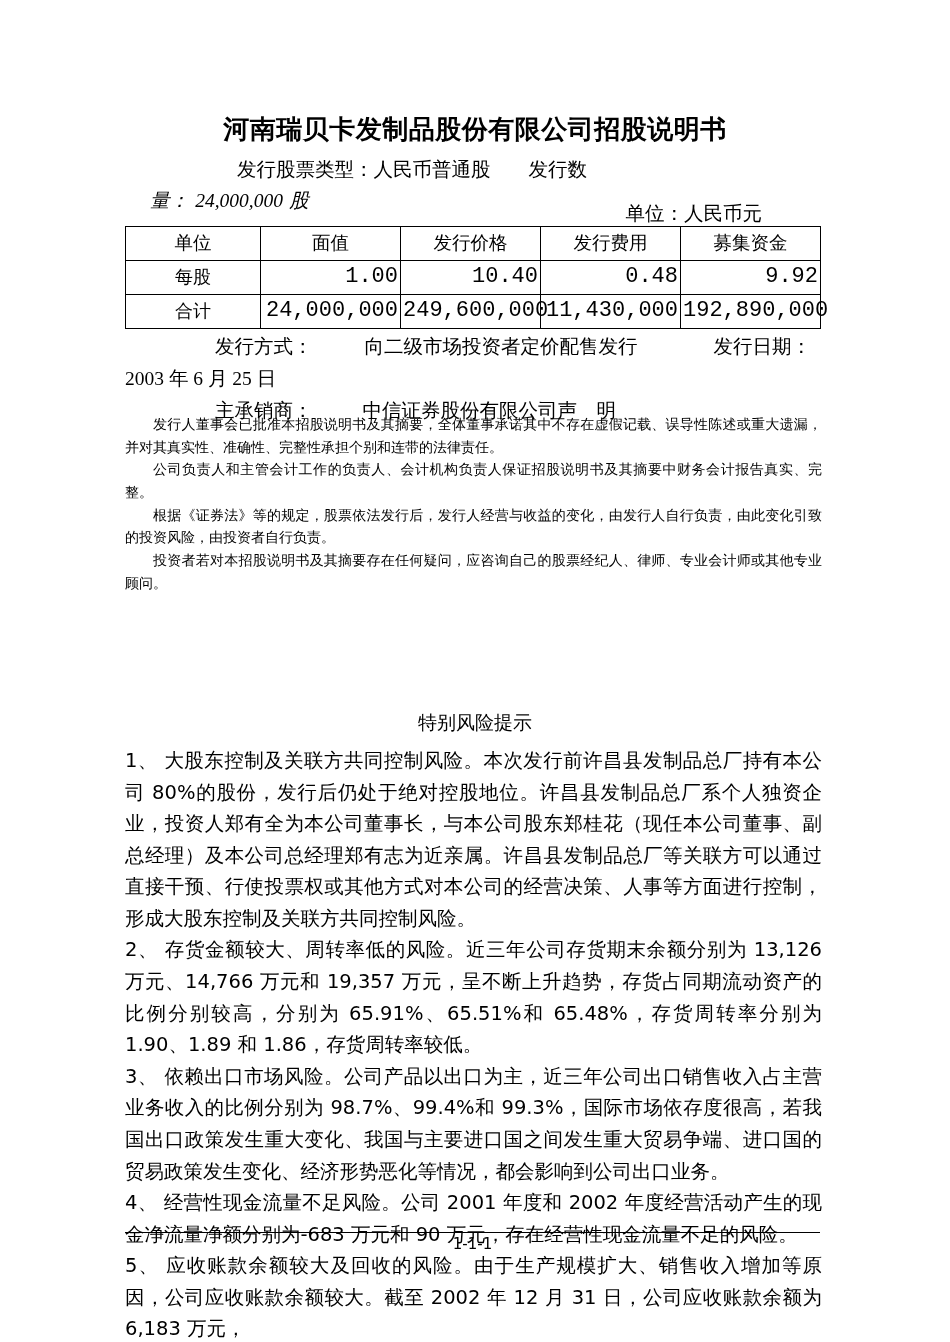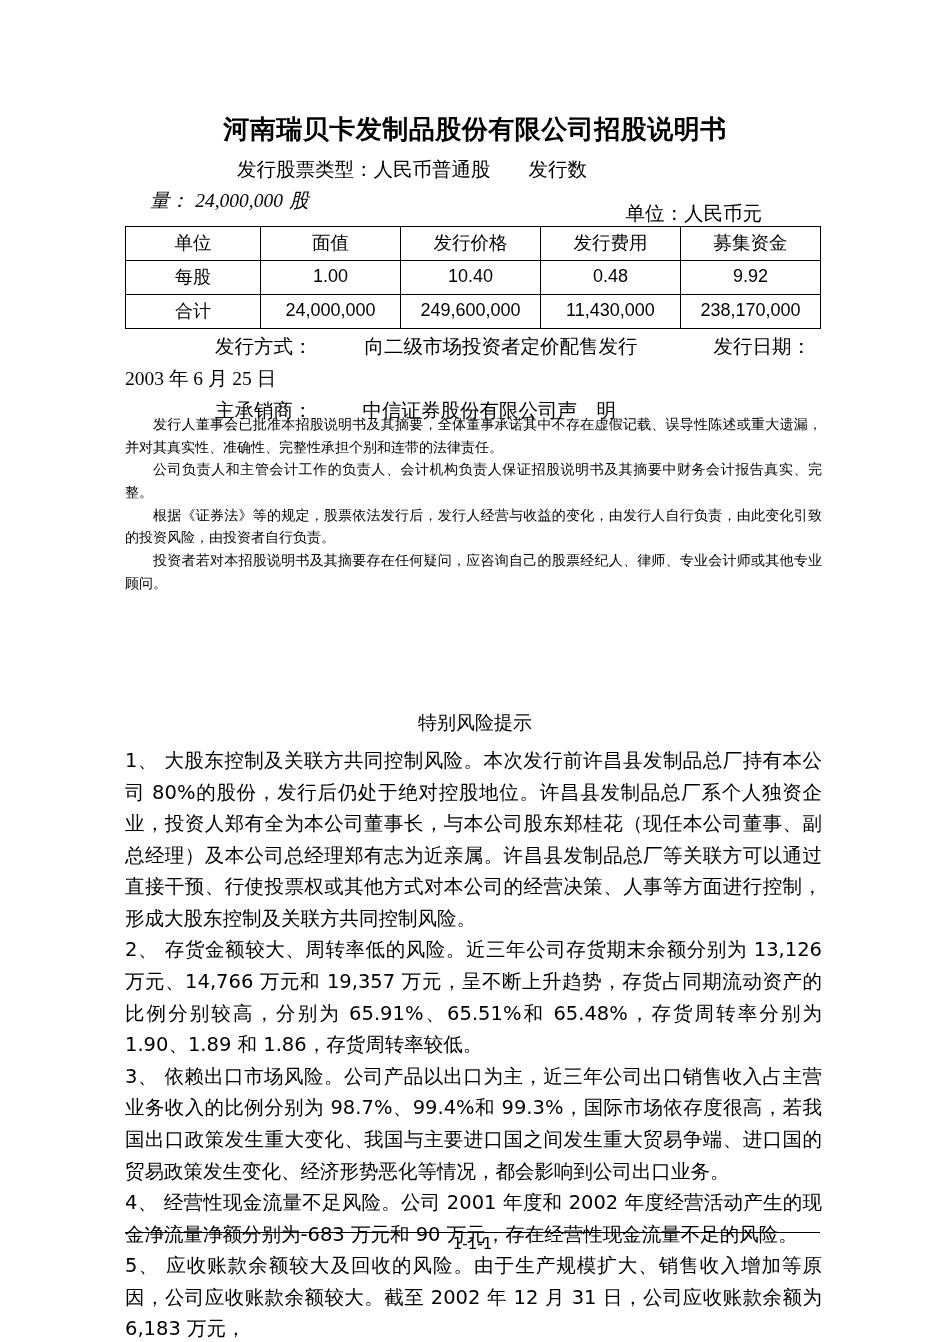--- a/index.html
+++ b/index.html
@@ -99,22 +99,23 @@
     height: 25px;
     vertical-align: middle;
   }
   .fin-table th { font-size: 18.5px; }
   .fin-table .c0 { width: 130px; margin-top: 12px; }
   .fin-table .c1 { width: 135px; }
   .fin-table .c2 { width: 135px; }
   .fin-table .c3 { width: 135px; }
   .fin-table .c4 { width: 135px; }
   .fin-table td.numcell {
-    font-family: Liberation Sans, sans-serif;
-    font-size: 18px;
+    font-family: Liberation Mono, monospace;
+    font-size: 22px;
+    text-align: right;
   }
 
   
   .dist-block {
     position: absolute;
     left: 125px;
     top: 331px;
     width: 700px;
     font-size: 19.5px;
     line-height: 1.63;
@@ -209,21 +210,21 @@
         <td class="numcell">1.00</td>
         <td class="numcell">10.40</td>
         <td class="numcell">0.48</td>
         <td class="numcell">9.92</td>
       </tr>
       <tr>
         <td>合计</td>
         <td class="numcell">24,000,000</td>
         <td class="numcell">249,600,000</td>
         <td class="numcell">11,430,000</td>
-        <td class="numcell">238,170,000</td>
+        <td class="numcell">192,890,000</td>
       </tr>
     </tbody>
   </table>
 
   <div class="dist-block">
     <div class="dl1"><span>发行方式：</span><span class="sp-a"></span><span>向二级市场投资者定价配售发行</span><span class="sp-b"></span><span>发行日期：</span></div>
     <div><span class="num">2003 年 6 月 25 日</span></div>
     <div class="dl3"><span>主承销商：</span><span class="sp-c"></span><span>中信证券股份有限公司</span><span>声　明</span></div>
   </div>
 

